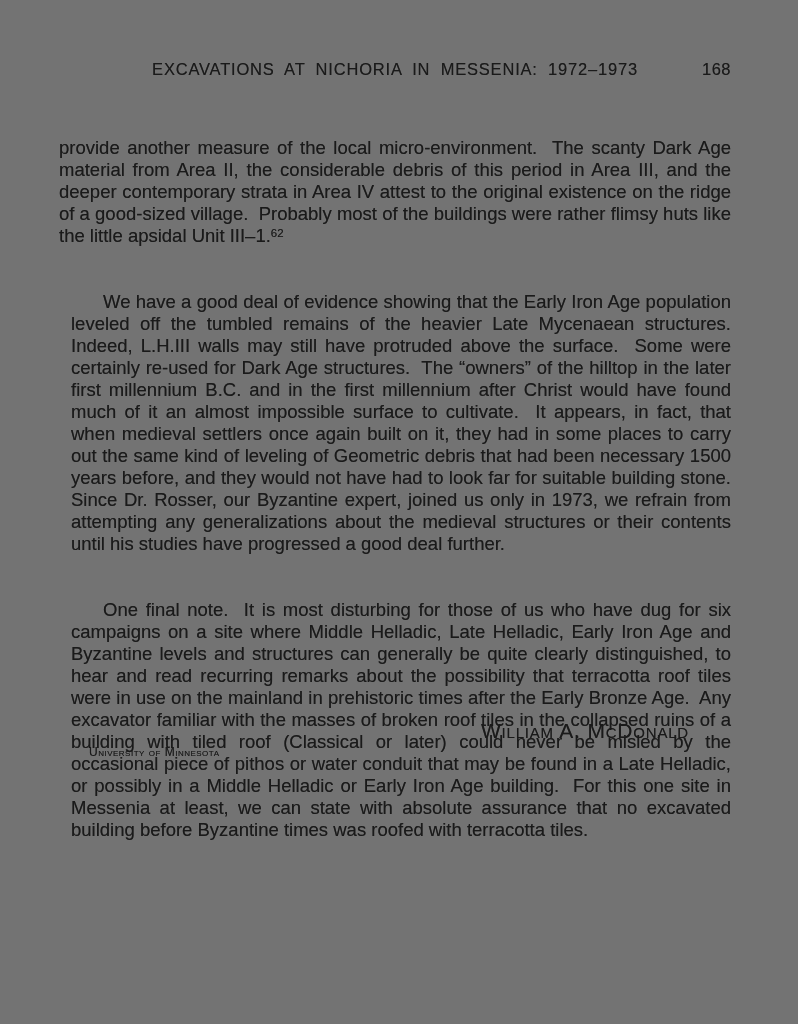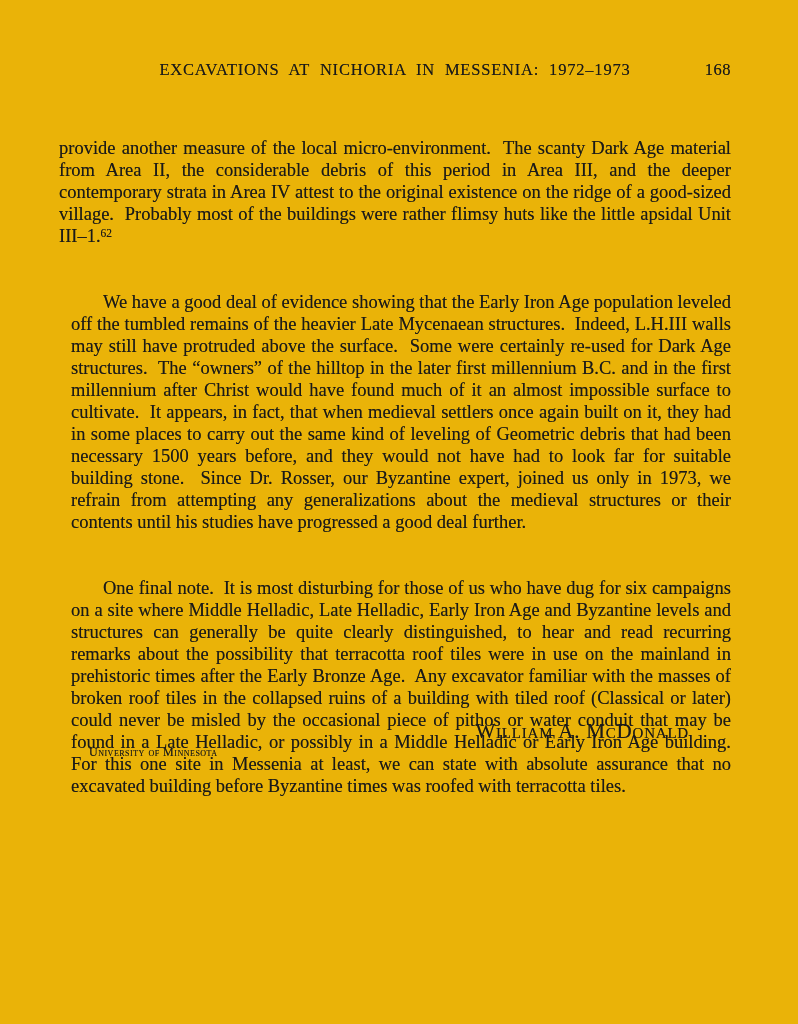--- a/index.html
+++ b/index.html
@@ -4,23 +4,23 @@
 <style>
   html, body {
     margin: 0;
     padding: 0;
     background: #e9e9e9;
   }
   .page {
     position: relative;
     width: 798px;
     height: 1024px;
-    background: #eab308;
+    background: #737373;
     color: #1a1a1a;
-    font-family: Liberation Serif, serif;
+    font-family: Liberation Sans, sans-serif;
     overflow: hidden;
     text-shadow: 0 0 0.4px rgba(20,20,20,0.55);
   }
   .running-head {
     position: absolute;
     top: 60px;
     left: 59px;
     width: 672px;
     text-align: center;
     font-size: 16.5px;

